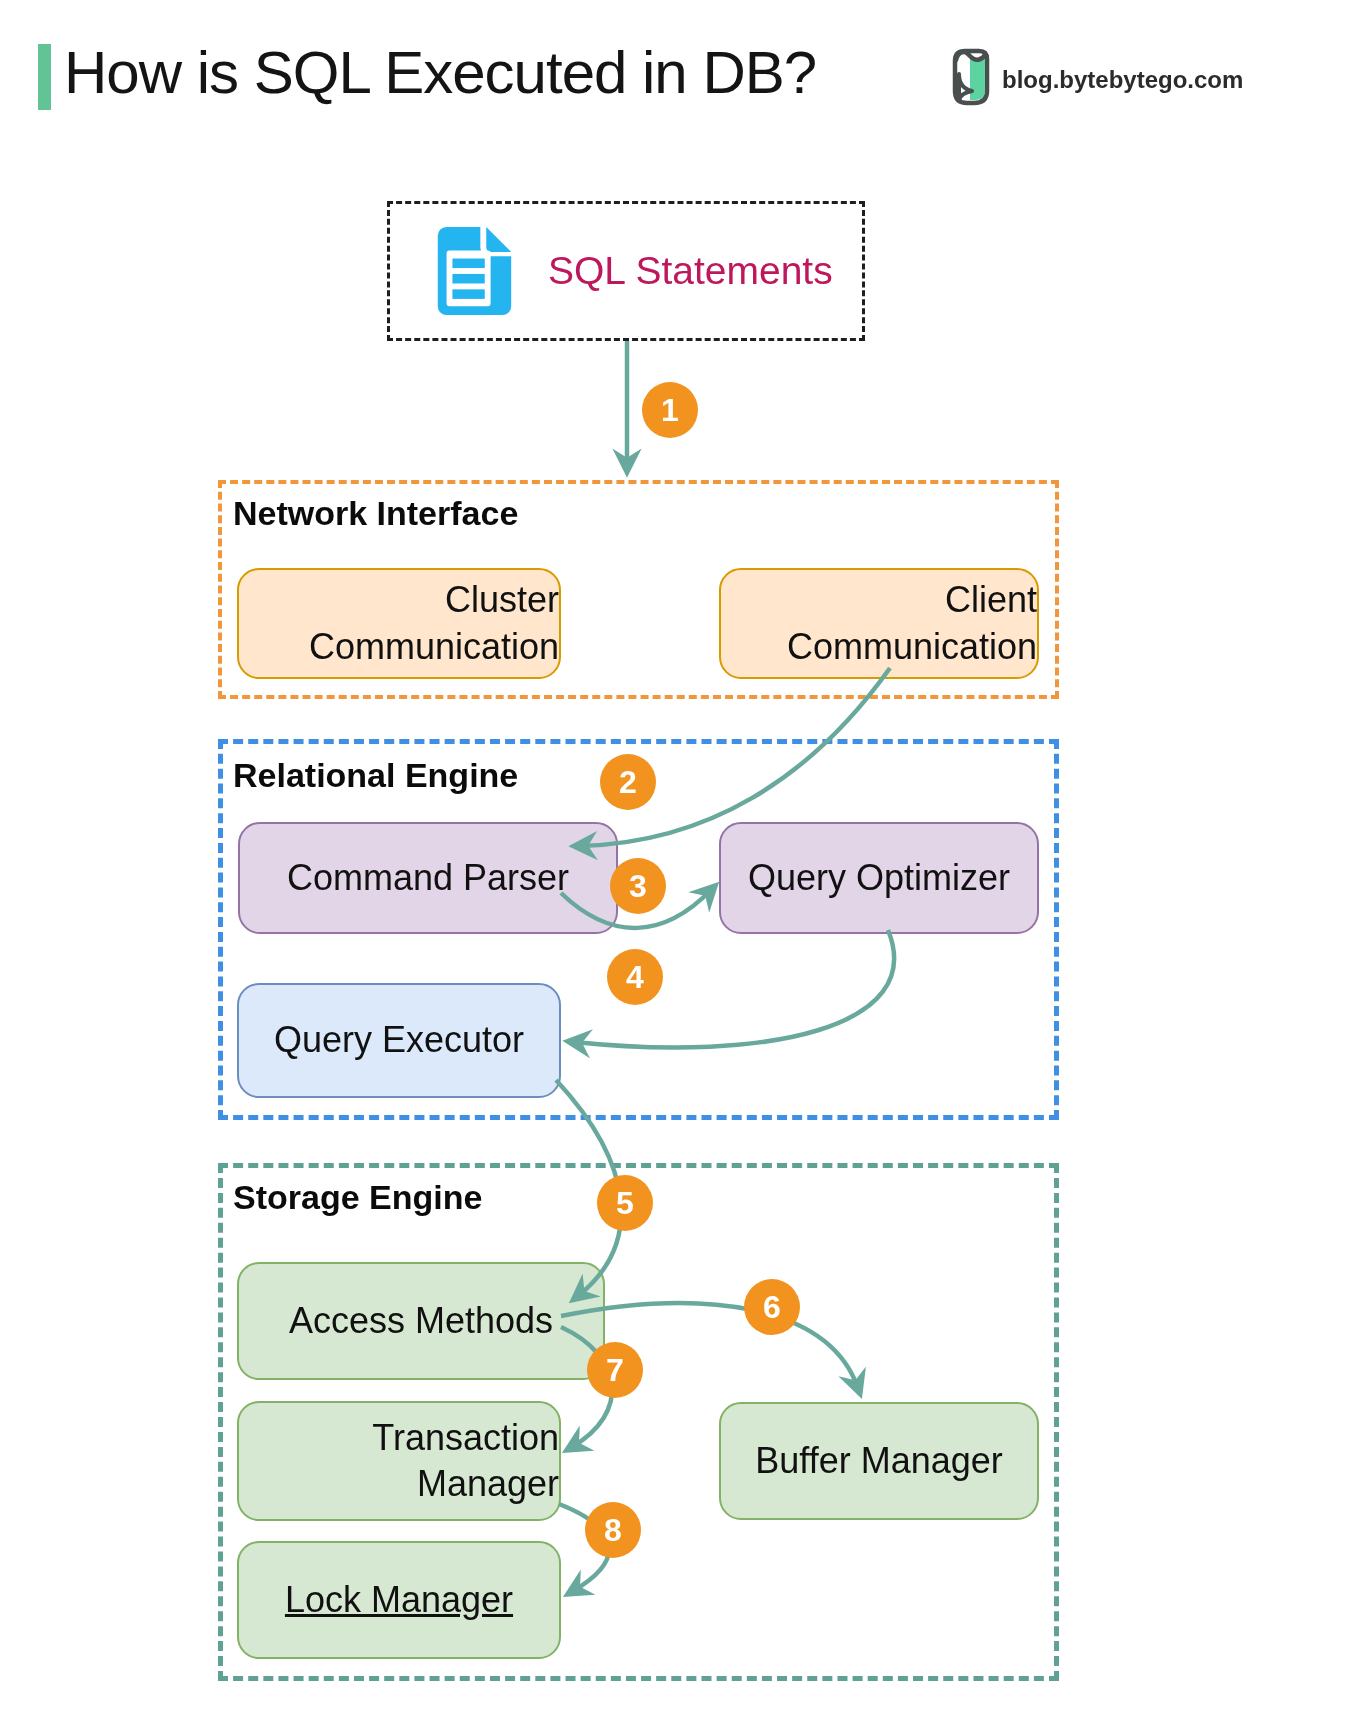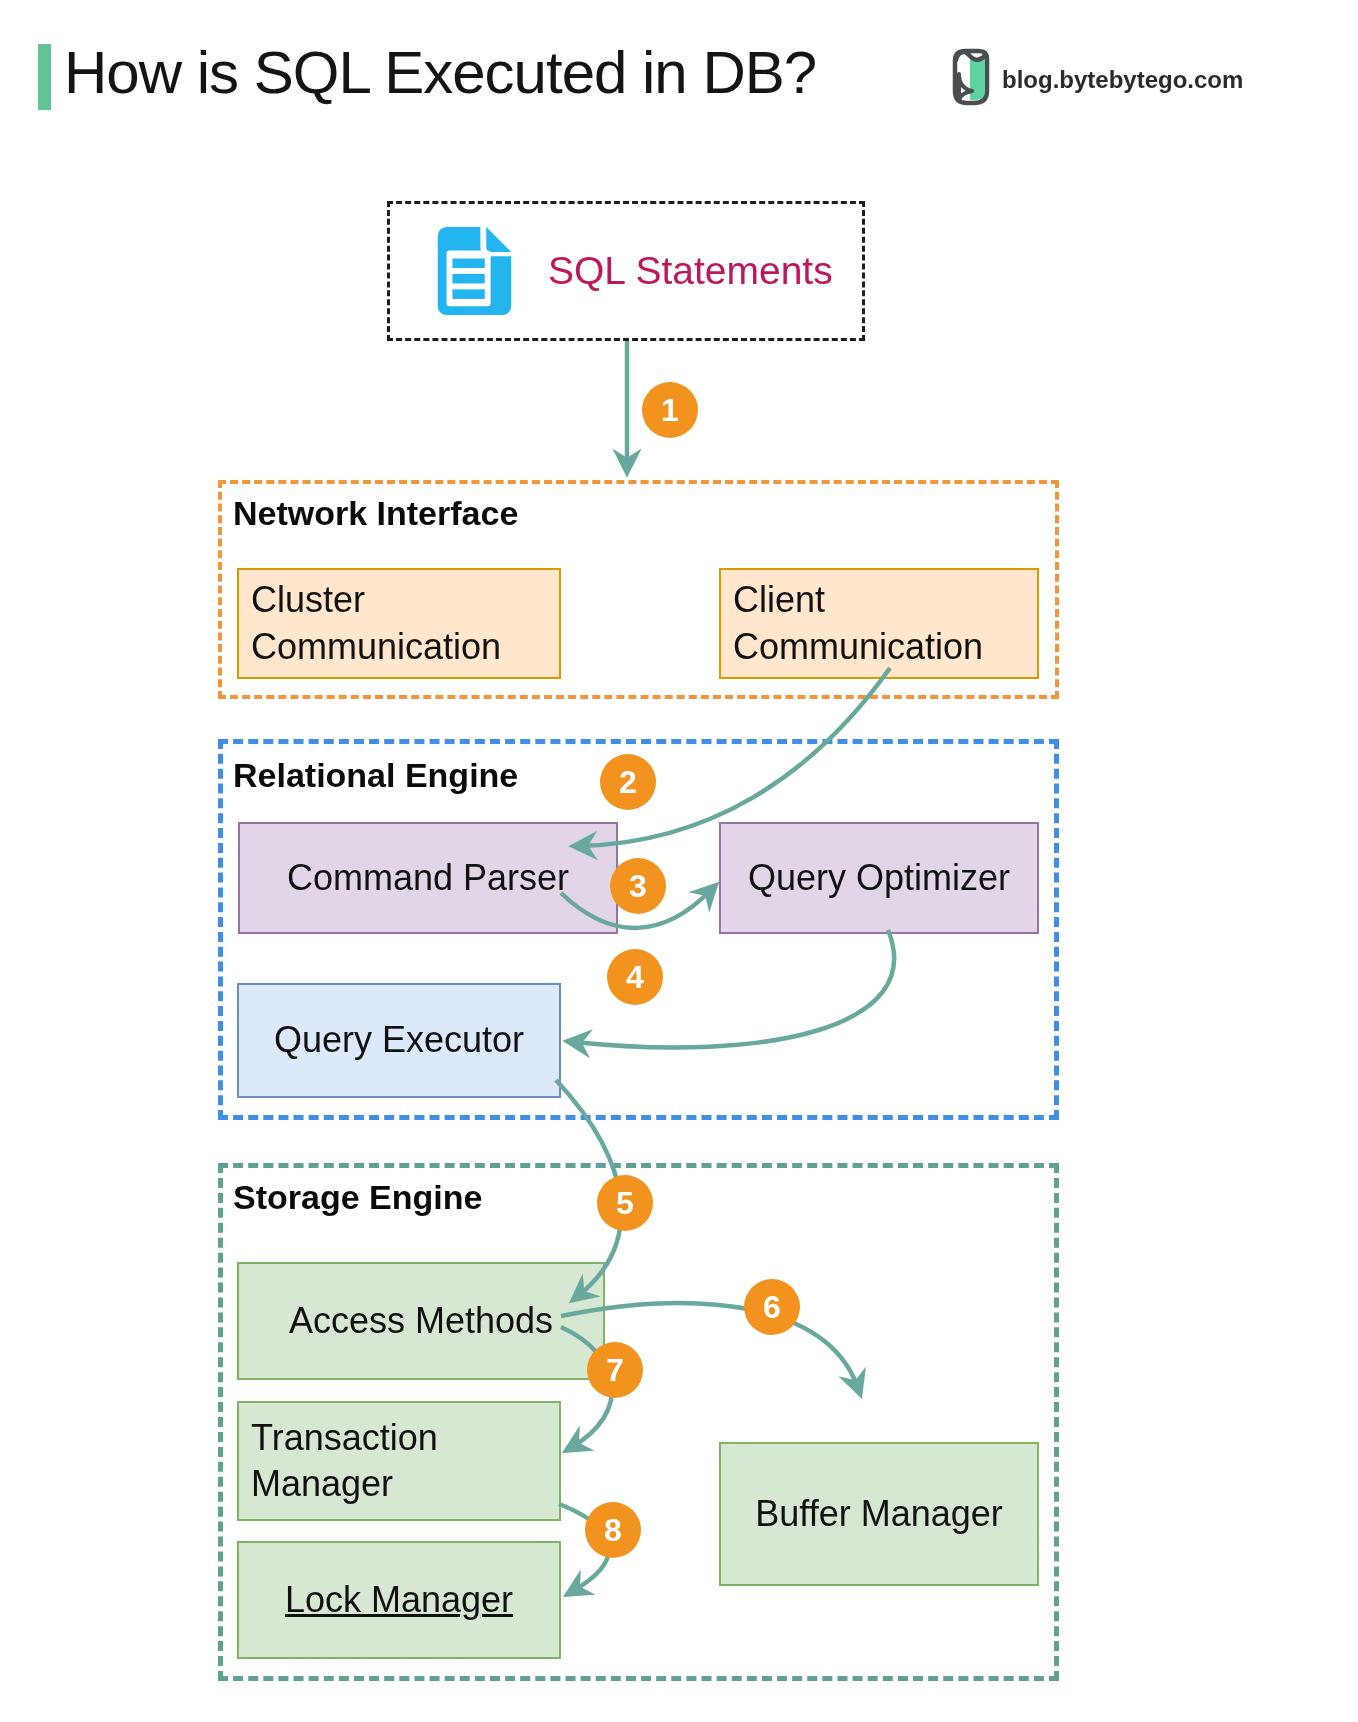--- a/index.html
+++ b/index.html
@@ -23,34 +23,34 @@
   .sec-net{left:218px;top:480px;width:841px;height:219px;border:4px dashed #F2963C;}
   .sec-rel{left:218px;top:739px;width:841px;height:381px;border:5px dashed #3F90E4;}
   .sec-sto{left:218px;top:1163px;width:841px;height:518px;border:5px dashed #5FA195;}
   .sec-label{position:absolute;font-size:34px;font-weight:bold;color:#0b0b0b;white-space:nowrap;}
   .lbl-net{left:233px;top:494px;}
   .lbl-rel{left:233px;top:756px;}
   .lbl-sto{left:233px;top:1178px;}
 
   
   .node{position:absolute;box-sizing:border-box;display:flex;align-items:center;justify-content:center;
-        text-align:left;font-size:36px;line-height:1.28;color:#111;padding:0 12px;}
+        text-align:right;font-size:36px;line-height:1.28;color:#111;padding:0 0;border-radius:22px;}
   .n-peach{background:#FFE6CC;border:2px solid #D79B00;}
   .n-purple{background:#E2D5E8;border:2px solid #9673A6;}
   .n-blue{background:#DCE9FB;border:2px solid #6C8EBF;}
   .n-green{background:#D7E8D2;border:2px solid #83B266;}
   .nd-cluster{left:237px;top:568px;width:324px;height:111px;}
   .nd-client{left:719px;top:568px;width:320px;height:111px;}
   .nd-parser{left:238px;top:822px;width:380px;height:112px;}
   .nd-optimizer{left:719px;top:822px;width:320px;height:112px;}
   .nd-executor{left:237px;top:983px;width:324px;height:115px;}
   .nd-access{left:237px;top:1262px;width:368px;height:118px;}
   .nd-transaction{left:237px;top:1401px;width:324px;height:120px;}
   .nd-lock{left:237px;top:1541px;width:324px;height:118px;text-decoration:underline;}
-  .nd-buffer{left:719px;top:1402px;width:320px;height:144px;margin-top:40px;}
+  .nd-buffer{left:719px;top:1402px;width:320px;height:118px;}
 
   
   .arrows{position:absolute;left:0;top:0;width:1358px;height:1722px;pointer-events:none;}
 
   
   .step{position:absolute;width:56px;height:56px;border-radius:50%;background:#F2931F;color:#fff;
         font-size:32px;font-weight:bold;display:flex;align-items:center;justify-content:center;}
   .s1{left:642px;top:382px;} .s2{left:600px;top:754px;} .s3{left:610px;top:858px;}
   .s4{left:607px;top:949px;} .s5{left:597px;top:1175px;} .s6{left:744px;top:1279px;}
   .s7{left:587px;top:1342px;} .s8{left:585px;top:1502px;}

